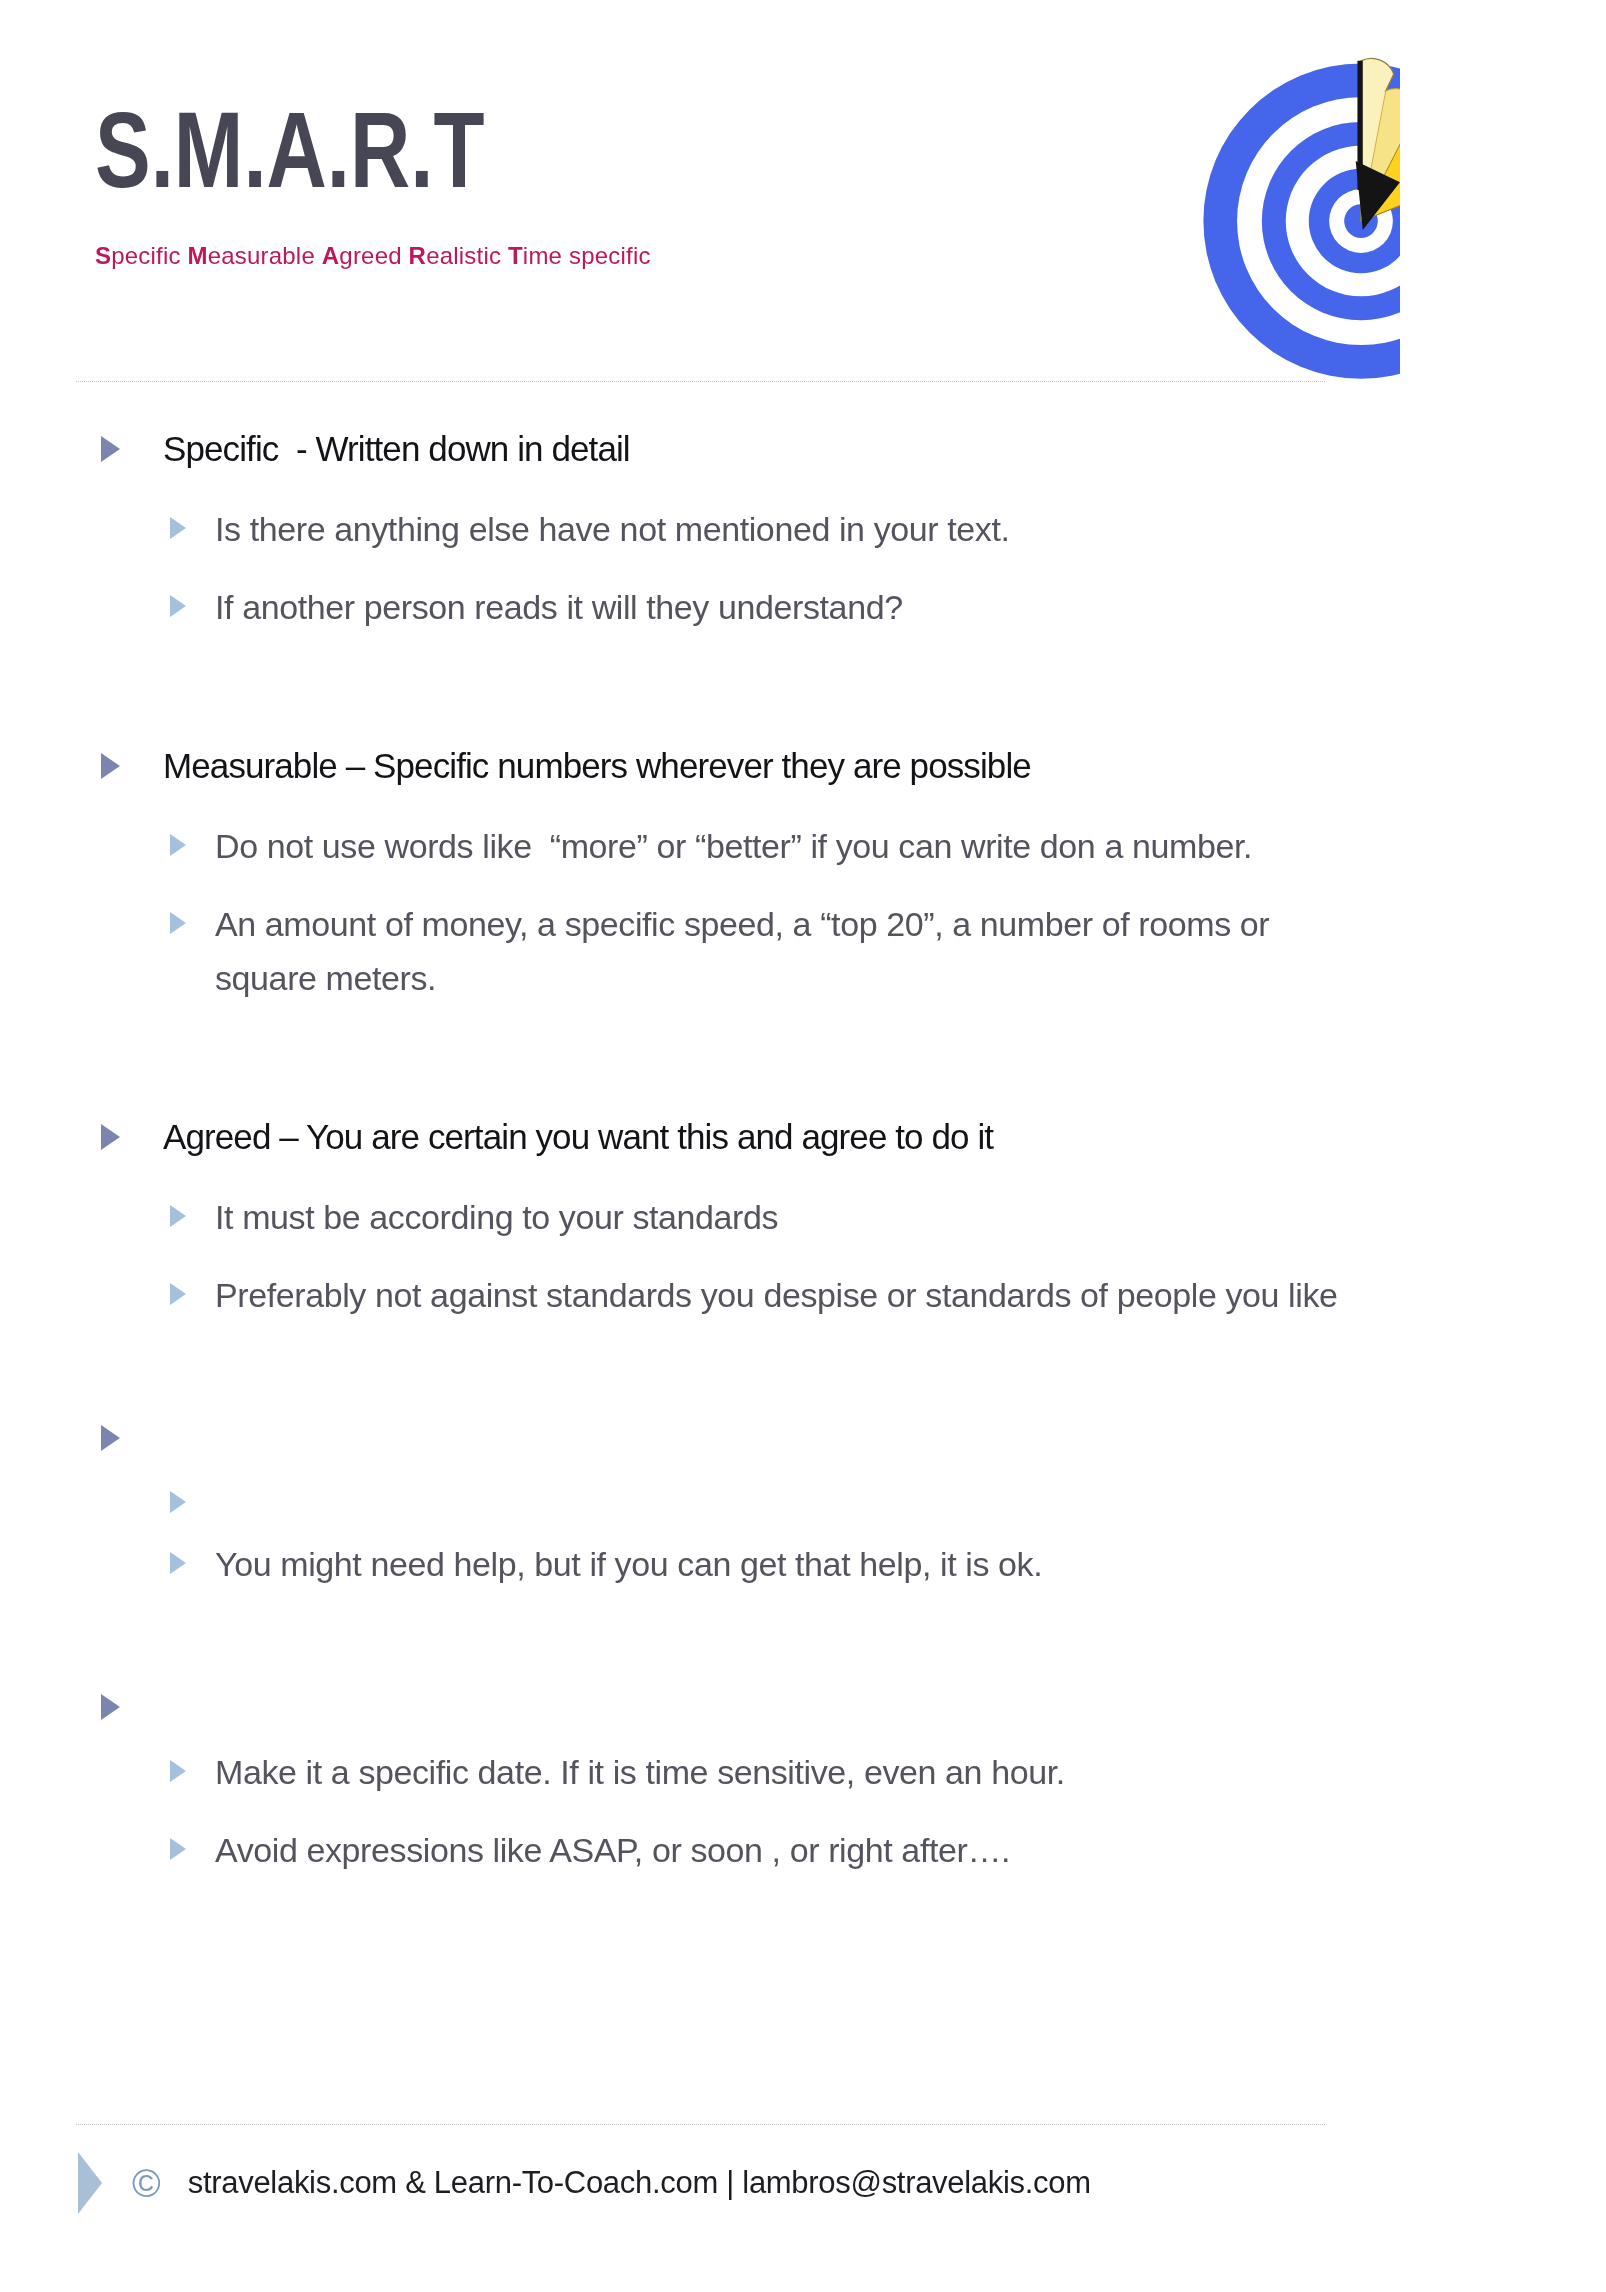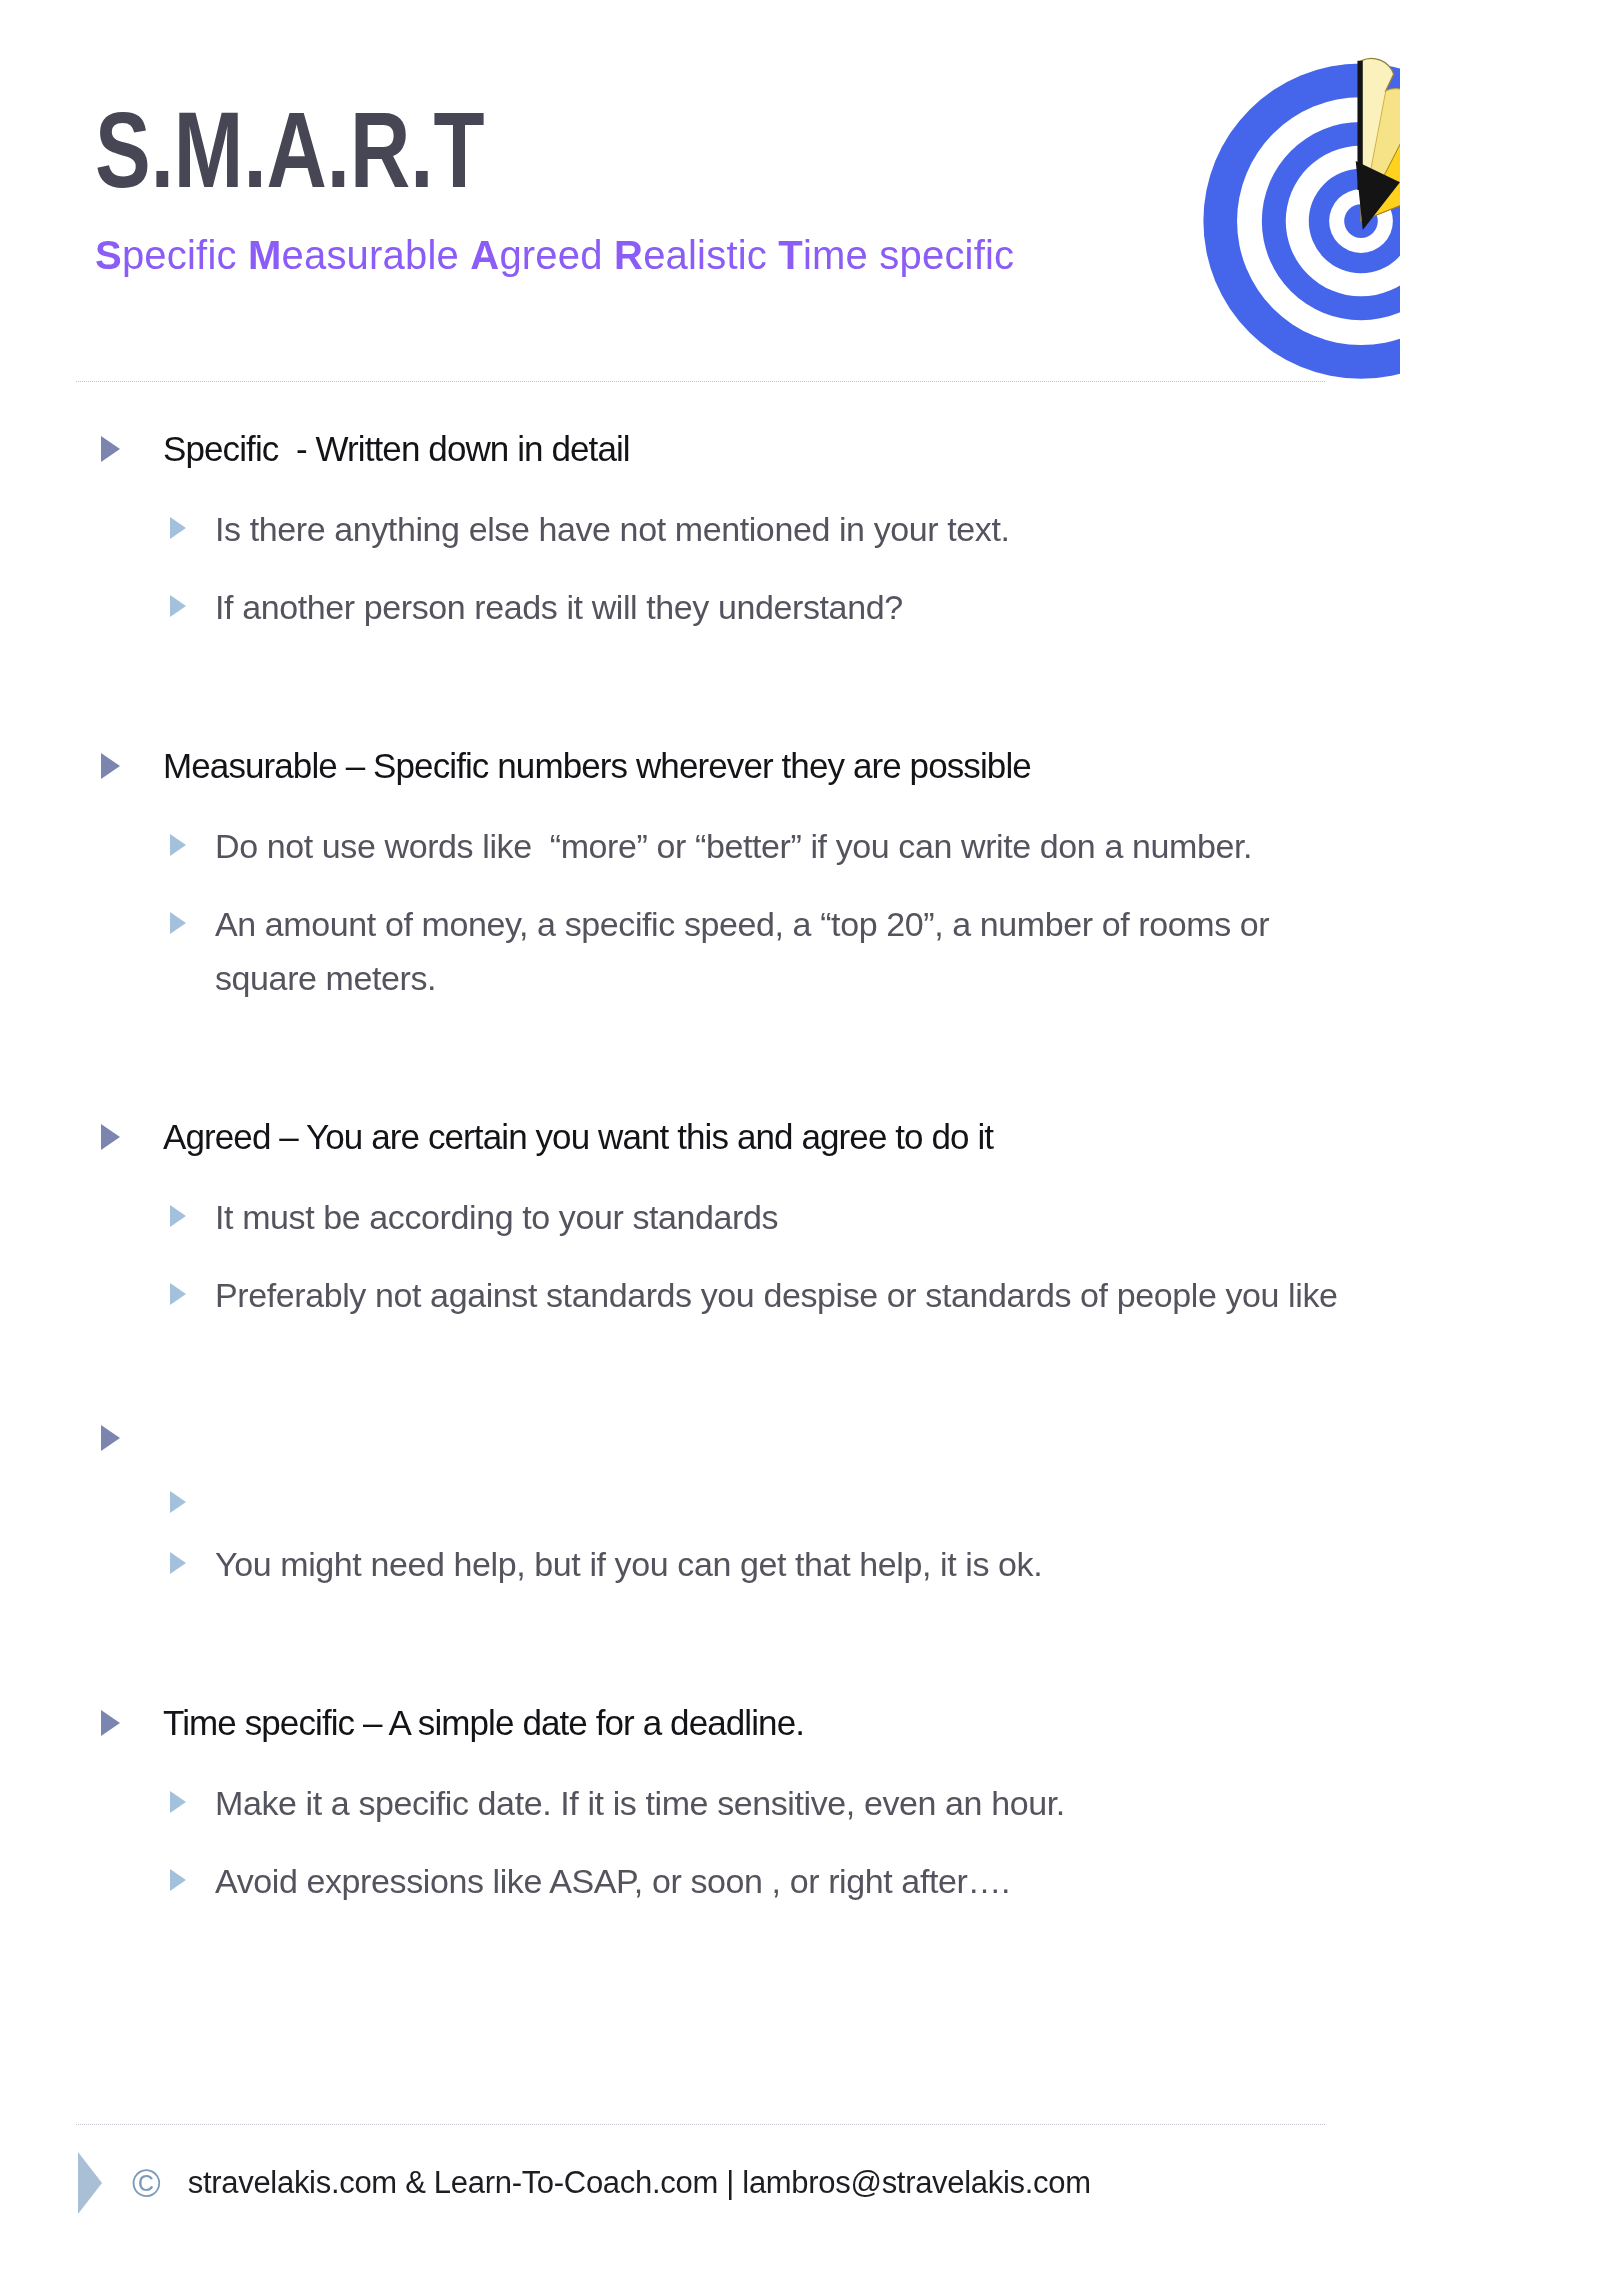--- a/index.html
+++ b/index.html
@@ -14,22 +14,22 @@
   
   .title {
     position:absolute; left:95px; top:97px;
     font-size:107px; line-height:107px; font-weight:700;
     color:#474655;
     transform:scaleX(0.78); transform-origin:left center;
     white-space:nowrap;
   }
   .subtitle {
     position:absolute; left:95px; top:235px;
-    font-size:40px; line-height:41px;
-    color:#8b5cf6; letter-spacing:0.2px; white-space:nowrap;
+    font-size:24px; line-height:41px;
+    color:#be185d; letter-spacing:0.2px; white-space:nowrap;
   }
   .subtitle .b { font-weight:700; }
 
   .target-icon {
     position:absolute; left:1191px; top:43px;
     width:340px; height:342px;
   }
 
   .divider {
     position:absolute; left:76px; right:75px; height:0;
@@ -186,21 +186,20 @@
   <div class="sub-row">
     <div class="s-chevron"></div>
     <div class="sub-label">You might need help, but if you can get that help, it is ok.</div>
   </div>
 </div>
   </div>
 
   <div class="section">
     <div class="heading-row">
       <div class="h-chevron"></div>
-      <div class="heading-label">Time specific – A simple date for a deadline.</div>
     </div>
     <div class="subs">
   <div class="sub-row">
     <div class="s-chevron"></div>
     <div class="sub-label">Make it a specific date. If it is time sensitive, even an hour.</div>
   </div>
 
   <div class="sub-row">
     <div class="s-chevron"></div>
     <div class="sub-label">Avoid expressions like ASAP, or soon , or right after….</div>

